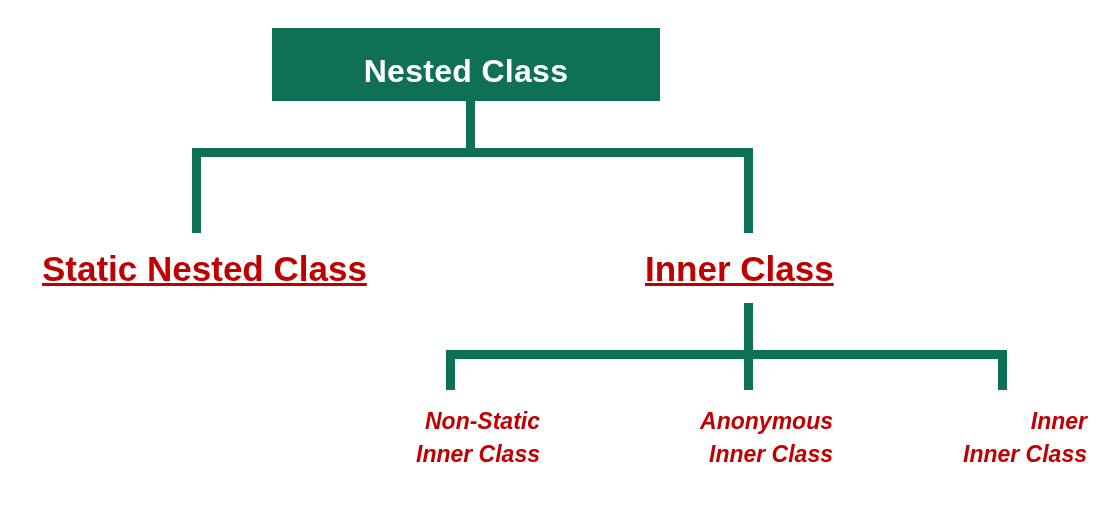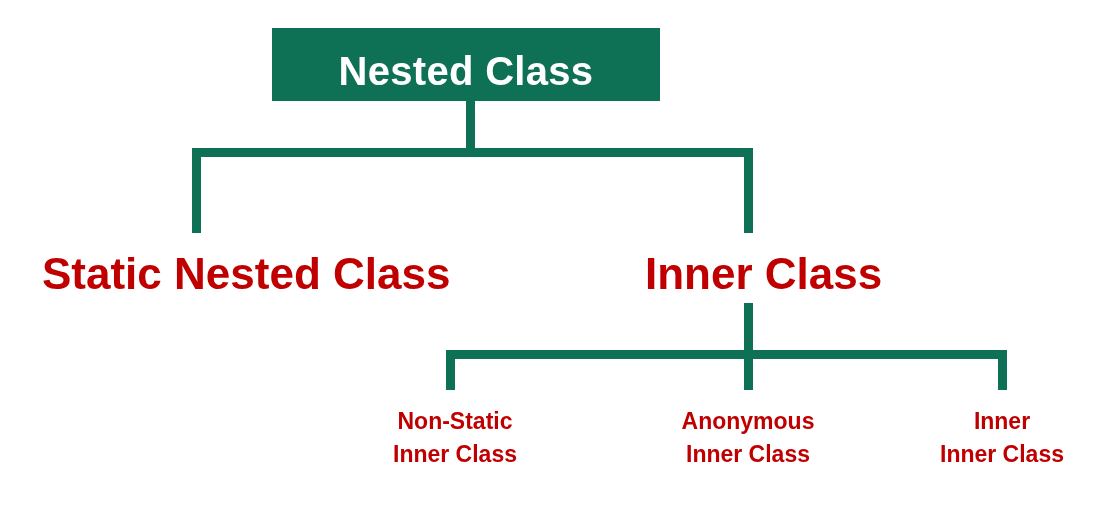--- a/index.html
+++ b/index.html
@@ -23,21 +23,21 @@
     position: absolute;
     background: #0E7055;
     display: flex;
     align-items: center;
     justify-content: center;
     box-sizing: border-box;
   }
   .node-box-label {
     color: #ffffff;
     font-weight: bold;
-    font-size: 40px;
+    font-size: 32px;
     letter-spacing: 0.3px;
     white-space: nowrap;
     line-height: 1;
     margin-top: 13px;
   }
 
   
   .conn {
     position: absolute;
     background: #0E7055;
@@ -45,26 +45,28 @@
 
   
   .node-text {
     position: absolute;
     color: #C00000;
     font-weight: bold;
     white-space: nowrap;
     line-height: 1.18;
   }
   .lvl2 {
-    font-size: 44px;
+    font-size: 35px;
+    text-decoration: underline;
   }
   .lvl3 {
     font-size: 23px;
-    text-align: center;
+    text-align: right;
     line-height: 1.42;
+    font-style: italic;
   }
   .lvl3 .line2 {
     display: block;
   }
 </style>
 </head>
 <body>
 
 <div id="canvas">
 

